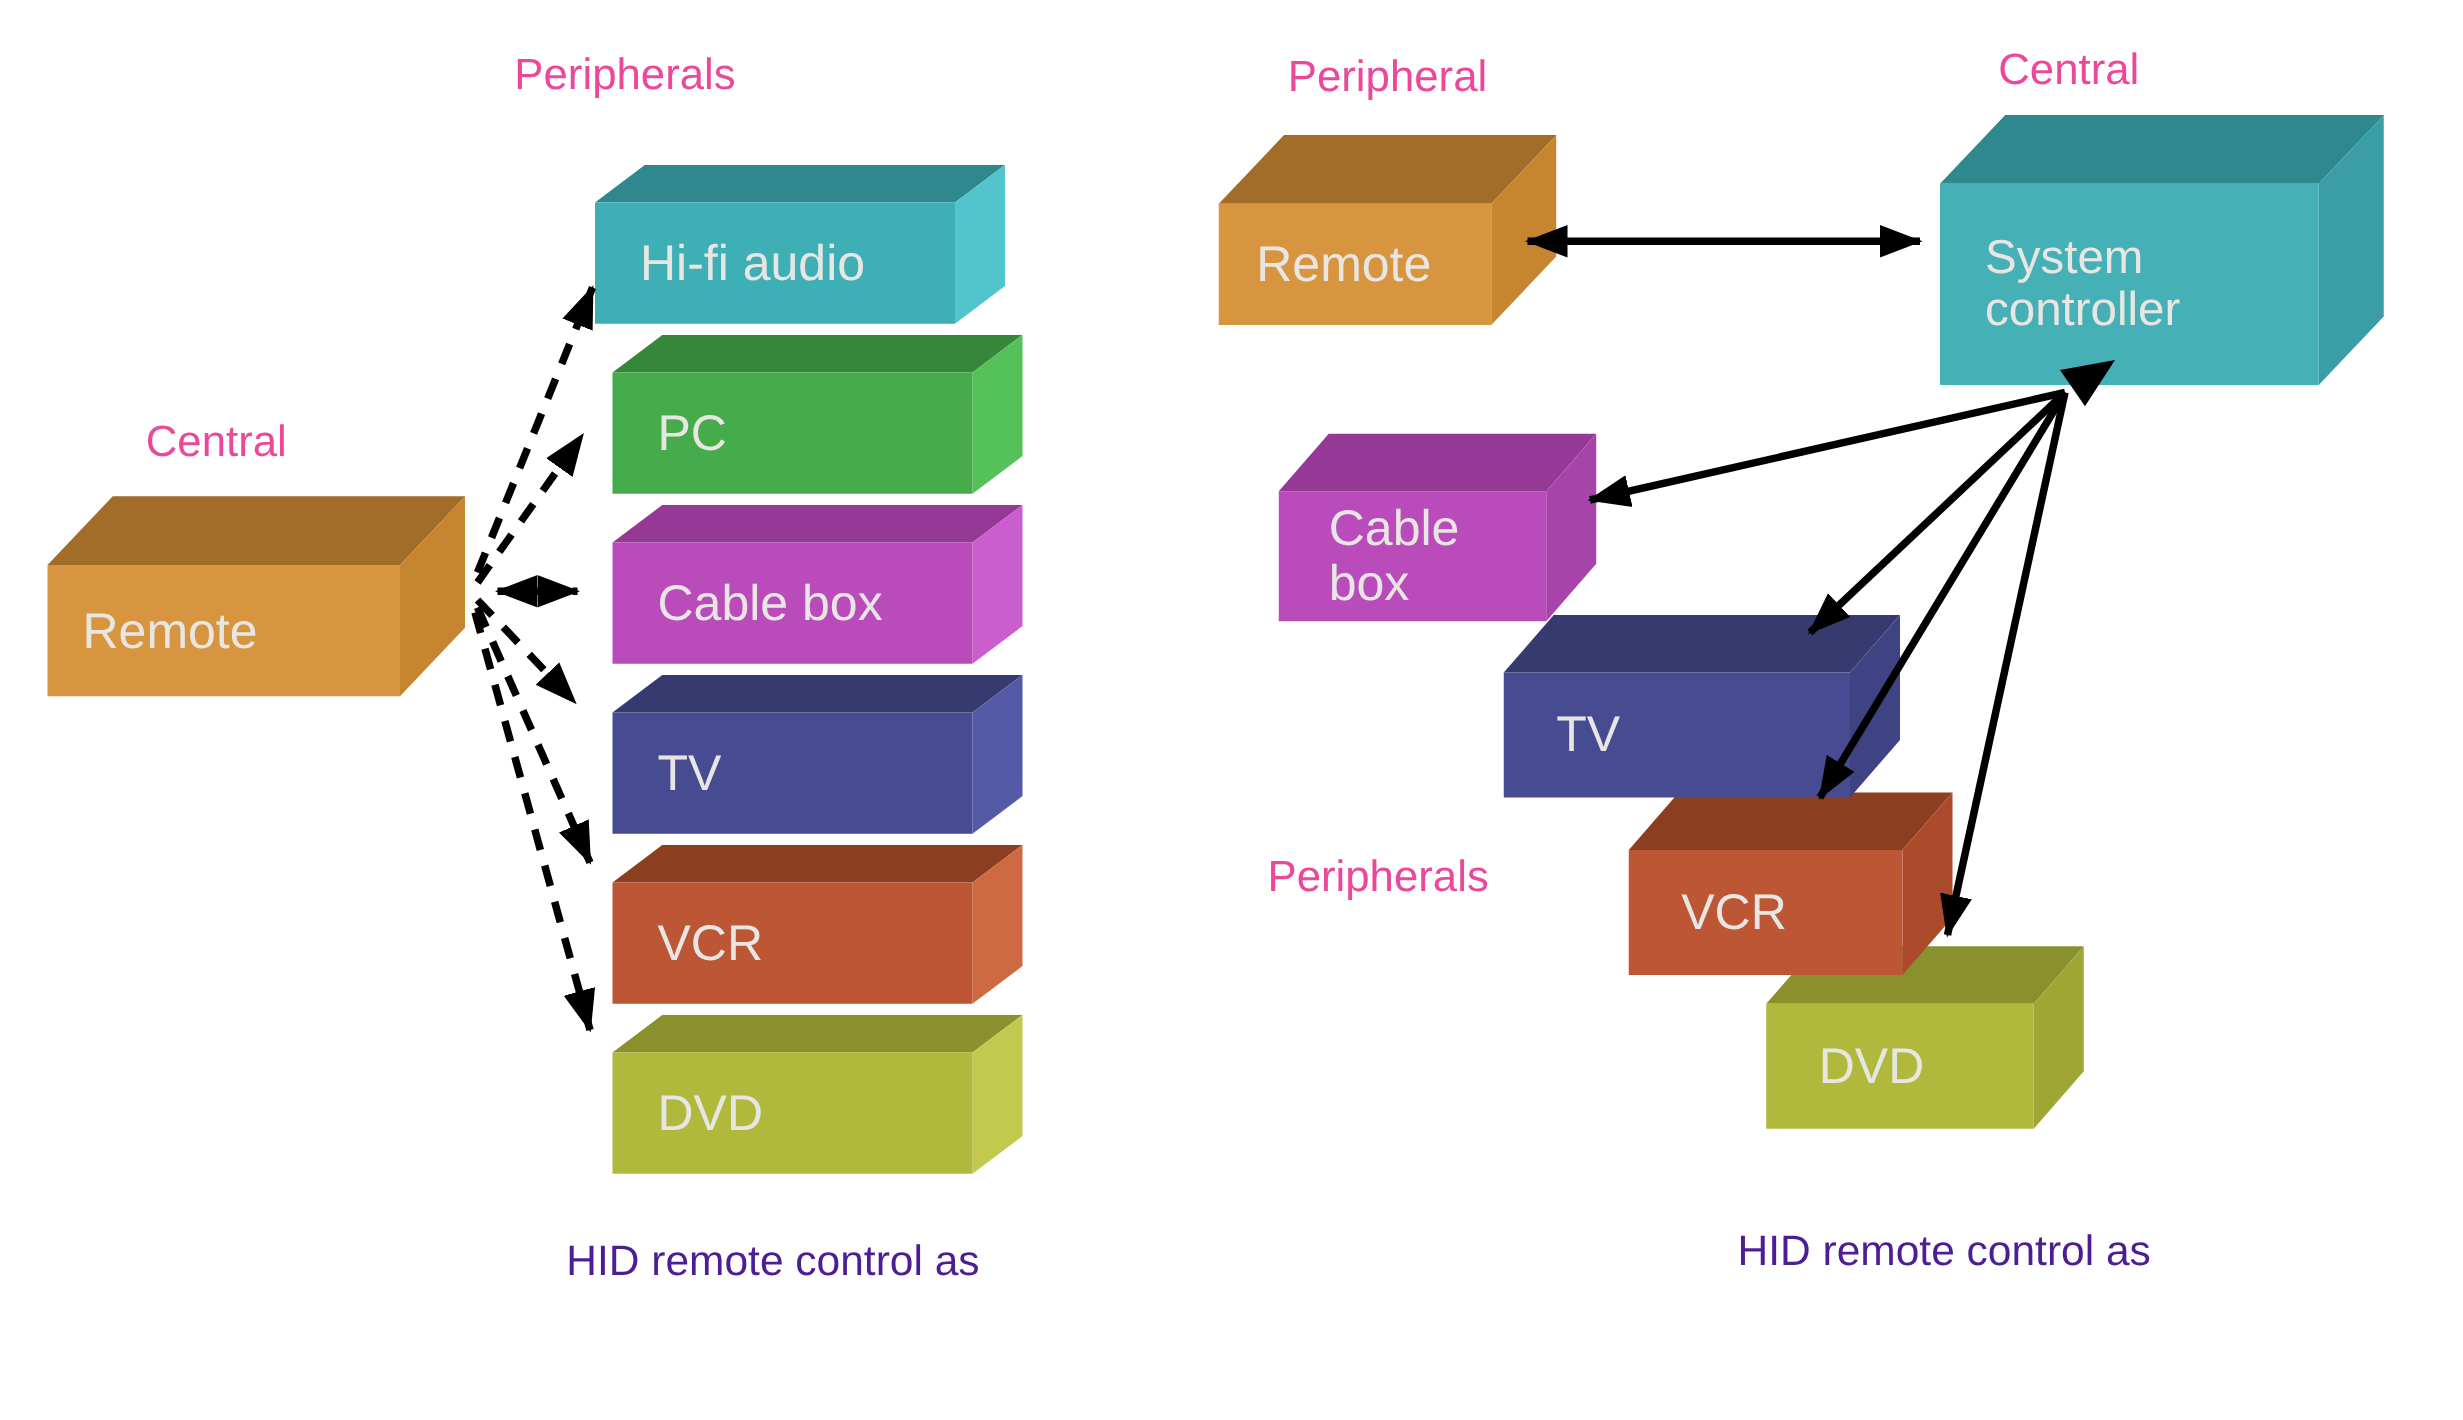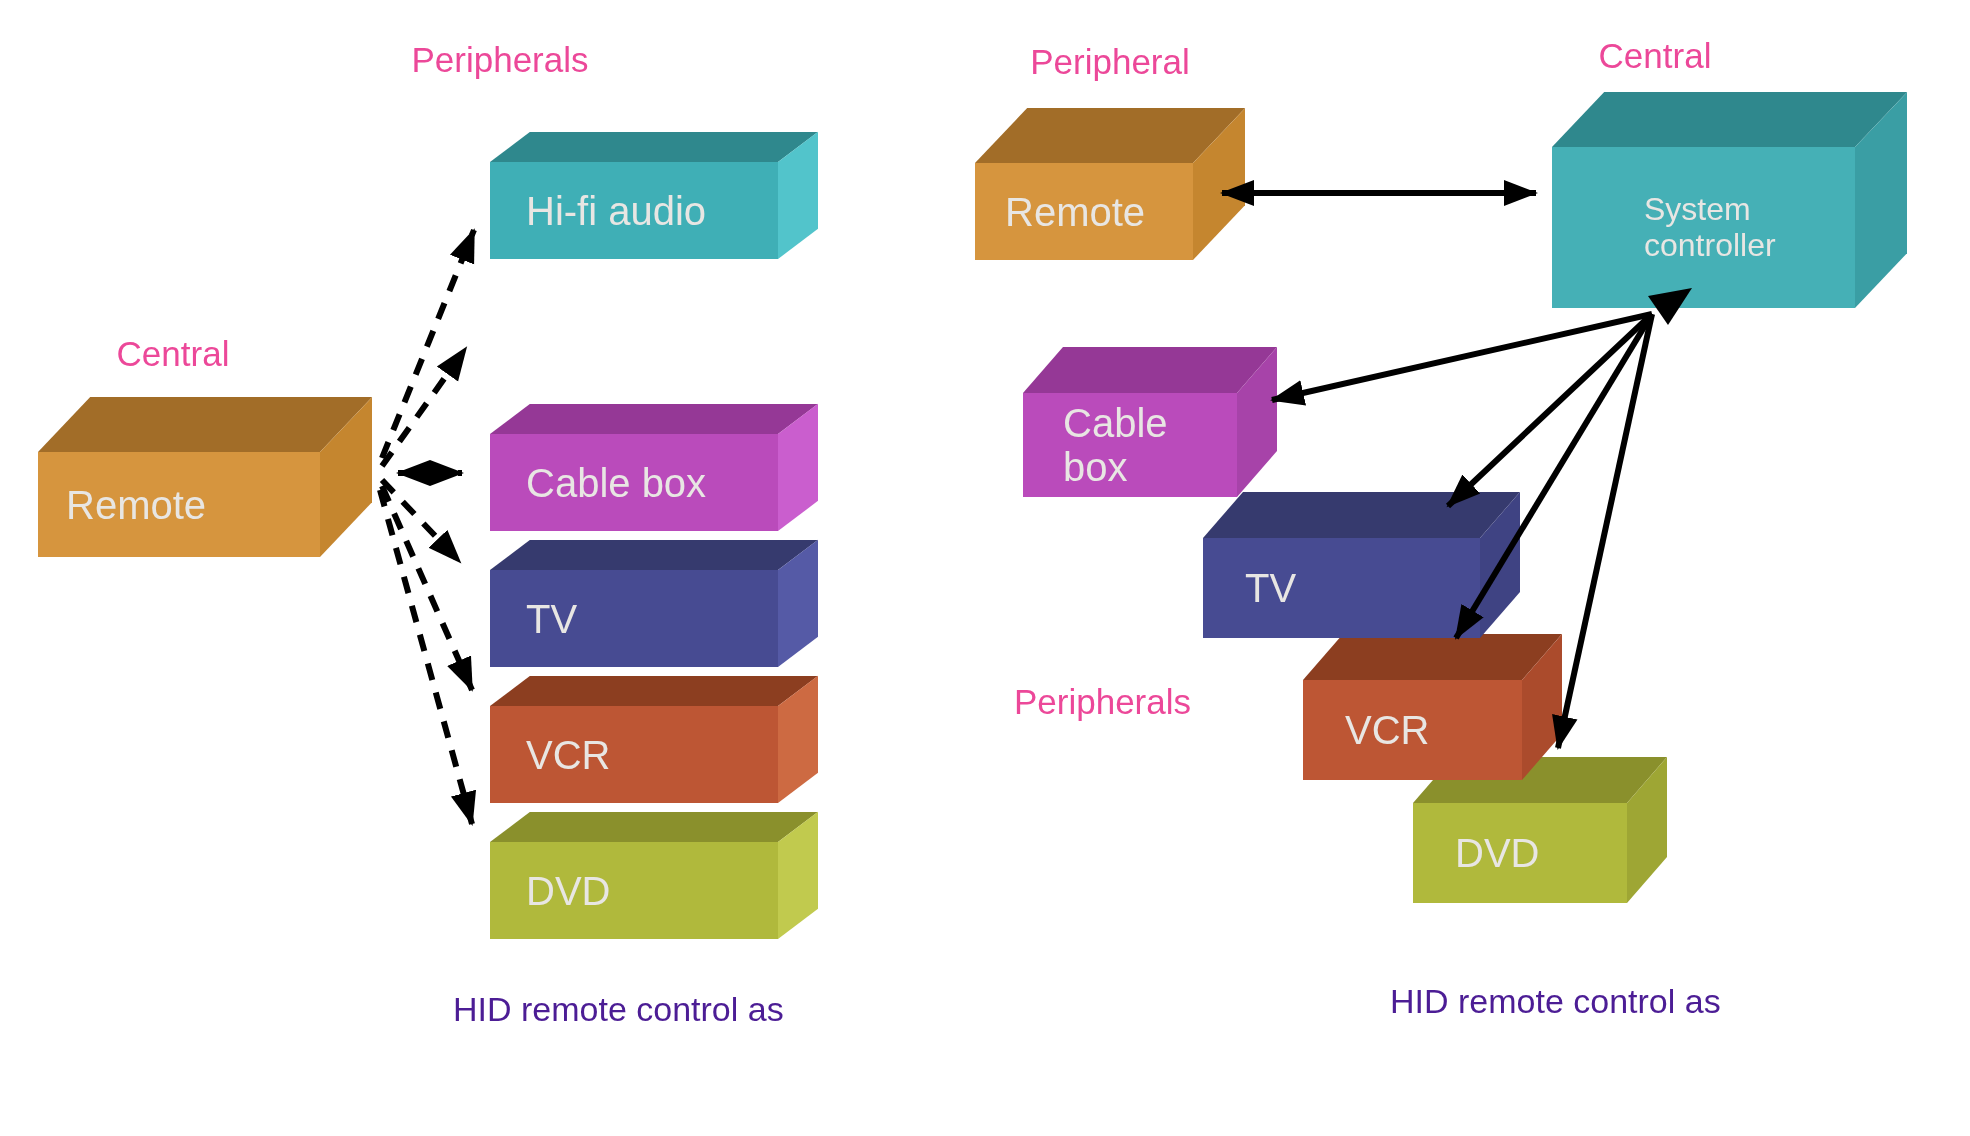--- a/index.html
+++ b/index.html
@@ -33,21 +33,21 @@
   
   .d45 .top  { top:-46px; height:46px; transform:skewX(-41deg); }
   .d45 .side { width:40px; transform:skewY(-49deg); }
   
   .d55 .top  { top:-55px; height:55px; transform:skewX(-43.5deg); }
   .d55 .side { width:52px; transform:skewY(-46.5deg); }
 
   .boxlabel {
     color:#E8E6E3; font-size:40px; padding-left:36px; line-height:1.1;
   }
-  .sysctrl-label { font-size:32px; padding-left:56px;margin-left:36px; }
+  .sysctrl-label { font-size:38px; padding-left:36px; }
 
   
   .c-orange .front{background:#D6953E;} .c-orange .top{background:#A26D28;} .c-orange .side{background:#C5862F;}
   .c-teal   .front{background:#3FAFB6;} .c-teal   .top{background:#2F888D;} .c-teal   .side{background:#52C4CB;}
   .c-tealsc .front{background:#45B0B6;} .c-tealsc .top{background:#2F888D;} .c-tealsc .side{background:#3A9EA4;}
   .c-green  .front{background:#46AB4A;} .c-green  .top{background:#37873B;} .c-green  .side{background:#55C15A;}
   .c-mag    .front{background:#BA4BBB;} .c-mag    .top{background:#953896;} .c-mag    .side{background:#CA5ECE;}
   .c-magr   .front{background:#BA4BBB;} .c-magr   .top{background:#953896;} .c-magr   .side{background:#A743A9;}
   .c-navy   .front{background:#474B92;} .c-navy   .top{background:#363A6E;} .c-navy   .side{background:#555AA6;}
   .c-navyr  .front{background:#474B92;} .c-navyr  .top{background:#363A6E;} .c-navyr  .side{background:#3F4383;}
@@ -69,28 +69,35 @@
   <div class="diagram-label" style="left:385px; top:40px; width:230px;">Peripherals</div>
 
   <div class="box3d d55 c-orange z1" style="left:38px; top:452px; width:282px; height:105px;">
     <div class="face top"></div>
     <div class="face side"></div>
     <div class="face front">
       <span class="boxlabel" style="padding-left:28px;">Remote</span>
     </div>
   </div>
 
-  <div class="box3d d30 c-teal z1" style="left:490px; top:162px; width:288px; height:97px;">
+  <div class="box3d d30 c-teal z1" style="left:476px; top:162px; width:288px; height:97px;">
     <div class="face top"></div>
     <div class="face side"></div>
     <div class="face front">
       <span class="boxlabel">Hi-fi audio</span>
     </div>
   </div>
 
+  <div class="box3d d30 c-green z1" style="left:490px; top:298px; width:288px; height:97px;">
+    <div class="face top"></div>
+    <div class="face side"></div>
+    <div class="face front">
+      <span class="boxlabel">PC</span>
+    </div>
+  </div>
 
   <div class="box3d d30 c-mag z1" style="left:490px; top:434px; width:288px; height:97px;">
     <div class="face top"></div>
     <div class="face side"></div>
     <div class="face front">
       <span class="boxlabel">Cable box</span>
     </div>
   </div>
 
   <div class="box3d d30 c-navy z1" style="left:490px; top:570px; width:288px; height:97px;">

